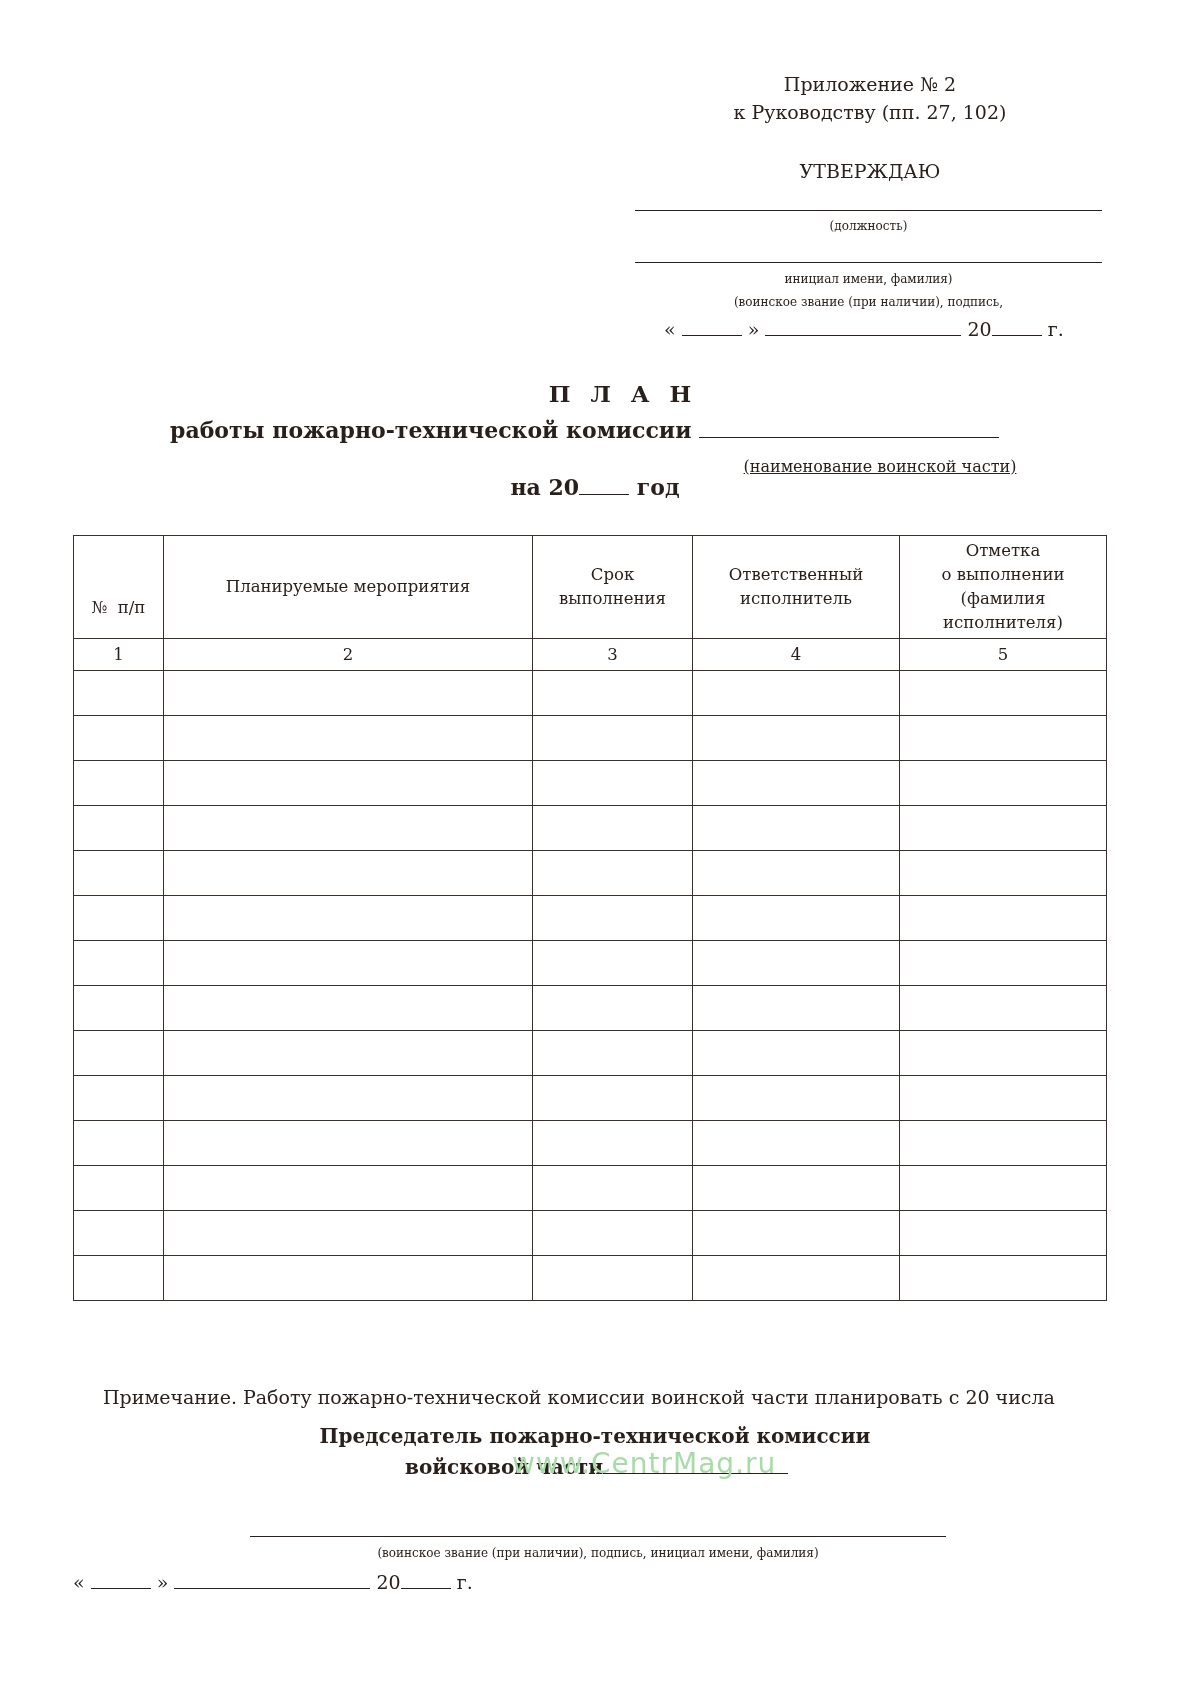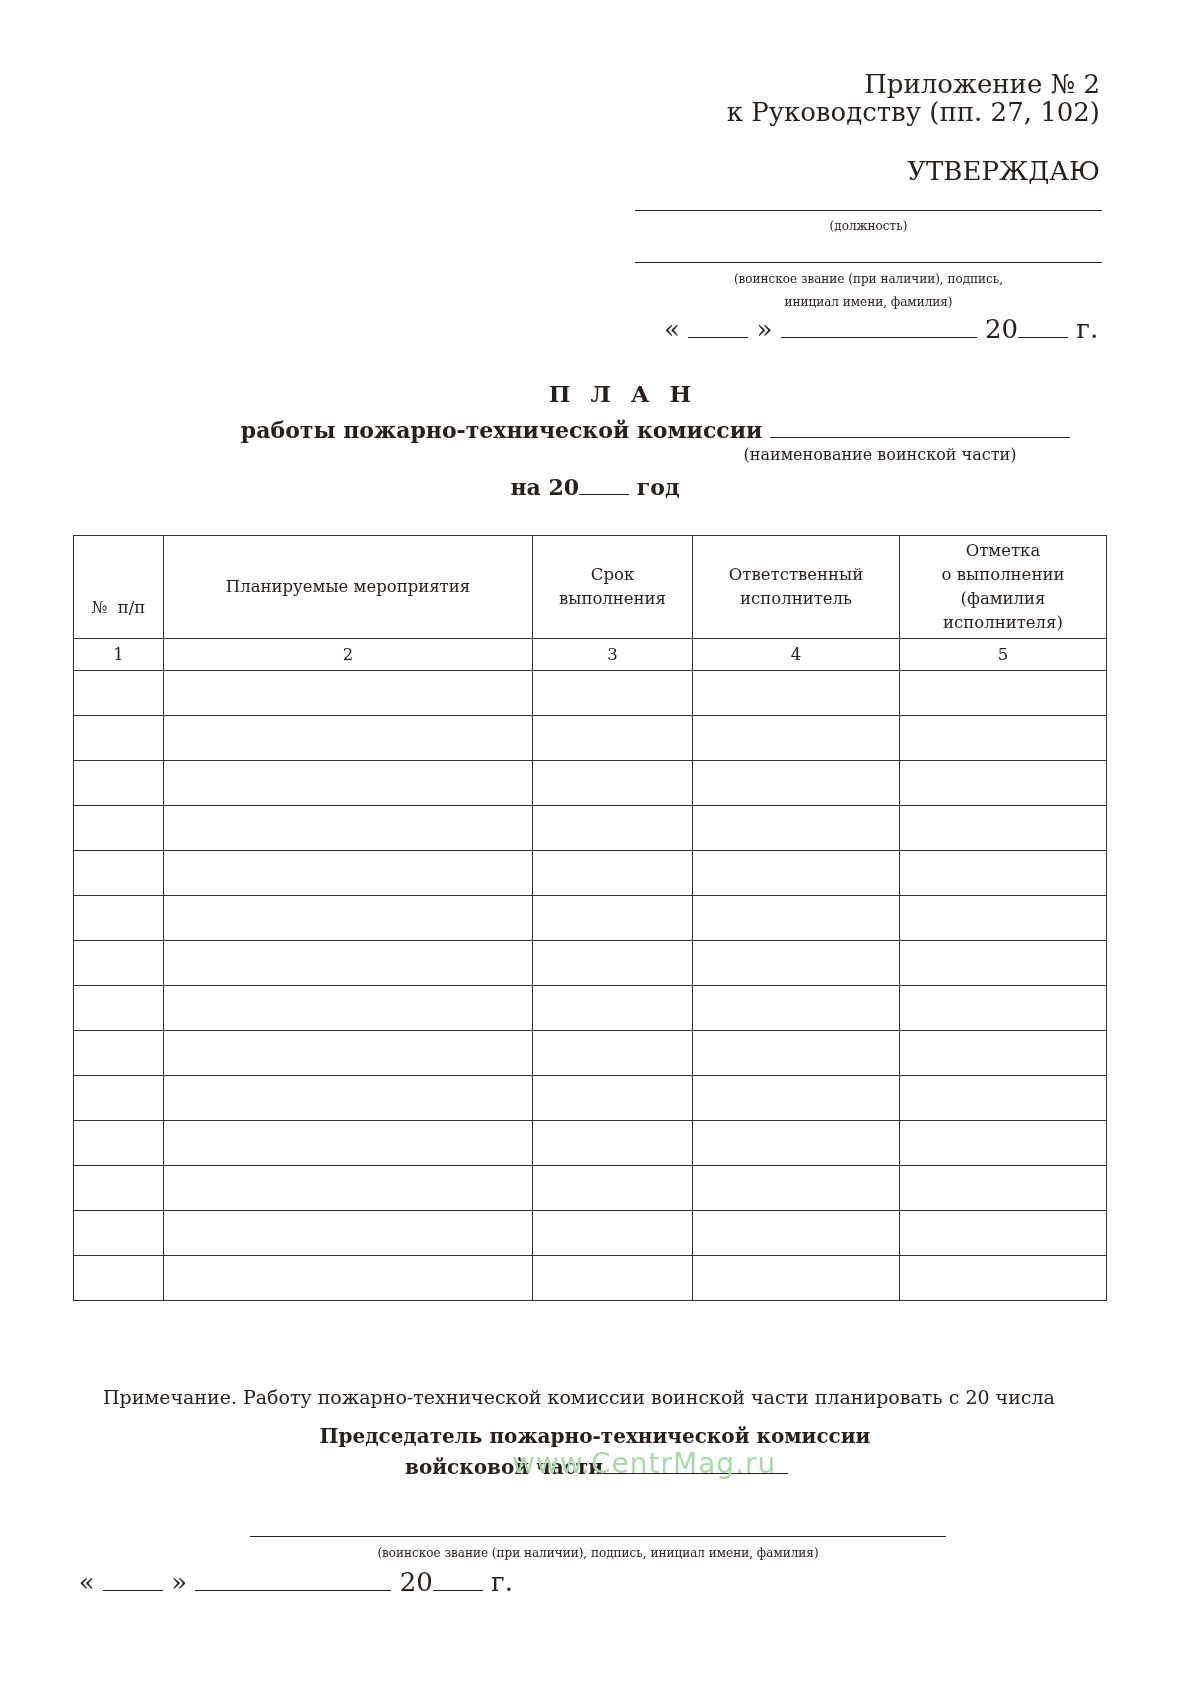--- a/index.html
+++ b/index.html
@@ -6,21 +6,21 @@
   body {
     width: 1200px; height: 1697px; position: relative; overflow: hidden;
     font-family: "DejaVu Serif", "Liberation Serif", serif;
     color: #2a201b;
   }
   .abs { position: absolute; }
   .center { text-align: center; }
   .rule { position: absolute; height: 0; border-top: 1.6px solid #2a201b; }
 
   
-  .appr { font-size: 26px; line-height: 24px; text-align: right; }
+  .appr { font-size: 19px; line-height: 24px; }
   .appr-cap { font-size: 12px; line-height: 23px; }
   .blank { display: inline-block; border-bottom: 1.4px solid #2a201b; height: 1px; vertical-align: baseline; }
 
   
   .title-plan { font-weight: bold; font-size: 23px; letter-spacing: 6px; font-family: "DejaVu Serif", serif; padding-left: 28px; }
   .title-sub { font-weight: bold; font-size: 22px; font-family: "DejaVu Serif", serif; }
   .caption-small { font-size: 16px; }
 
   
   table.plan {
@@ -50,40 +50,40 @@
   <div style="margin-top:4px;">к Руководству (пп. 27, 102)</div>
 </div>
 
 <div class="abs appr center" style="left:640px; top:159px; width:460px;">УТВЕРЖДАЮ</div>
 
 <div class="rule" style="left:635px; top:210px; width:467px;"></div>
 <div class="abs appr-cap center" style="left:635px; top:215px; width:467px;">(должность)</div>
 
 <div class="rule" style="left:635px; top:262px; width:467px;"></div>
 <div class="abs appr-cap center" style="left:635px; top:268px; width:467px;">
+  <div>инициал имени, фамилия)</div>
   <div>(воинское звание (при наличии), подпись,</div>
-  <div>инициал имени, фамилия)</div>
 </div>
 
 <div class="abs appr" style="left:664px; top:317px; width:420px; white-space:nowrap;">
   <span>«</span>
   <span class="blank" style="width:60px;"></span>
   <span>»</span>
   <span class="blank" style="width:196px;"></span>
   <span>20</span><span class="blank" style="width:50px;"></span>
   <span>г.</span>
 </div>
 
 <div class="abs title-plan center" style="left:0; top:380px; width:1190px;">П Л А Н</div>
 
-<div class="abs title-sub" style="left:170px; top:417px; width:900px; white-space:nowrap;text-align:right;">
+<div class="abs title-sub" style="left:170px; top:417px; width:900px; white-space:nowrap;">
   <span>работы пожарно-технической комиссии</span>
   <span class="blank" style="width:300px; border-bottom-width:1.6px;"></span>
 </div>
-<div class="abs caption-small center" style="left:730px; top:445px; width:300px;">(наименование воинской части)</div>
+<div class="abs caption-small center" style="left:730px; top:457px; width:300px;text-decoration:underline;">(наименование воинской части)</div>
 
 <div class="abs title-sub center" style="left:0; top:474px; width:1190px; white-space:nowrap;">
   <span>на 20</span><span class="blank" style="width:50px; border-bottom-width:1.6px;"></span>
   <span>год</span>
 </div>
 
 <table class="plan">
   <colgroup>
     <col style="width:90px;">
     <col style="width:369px;">

